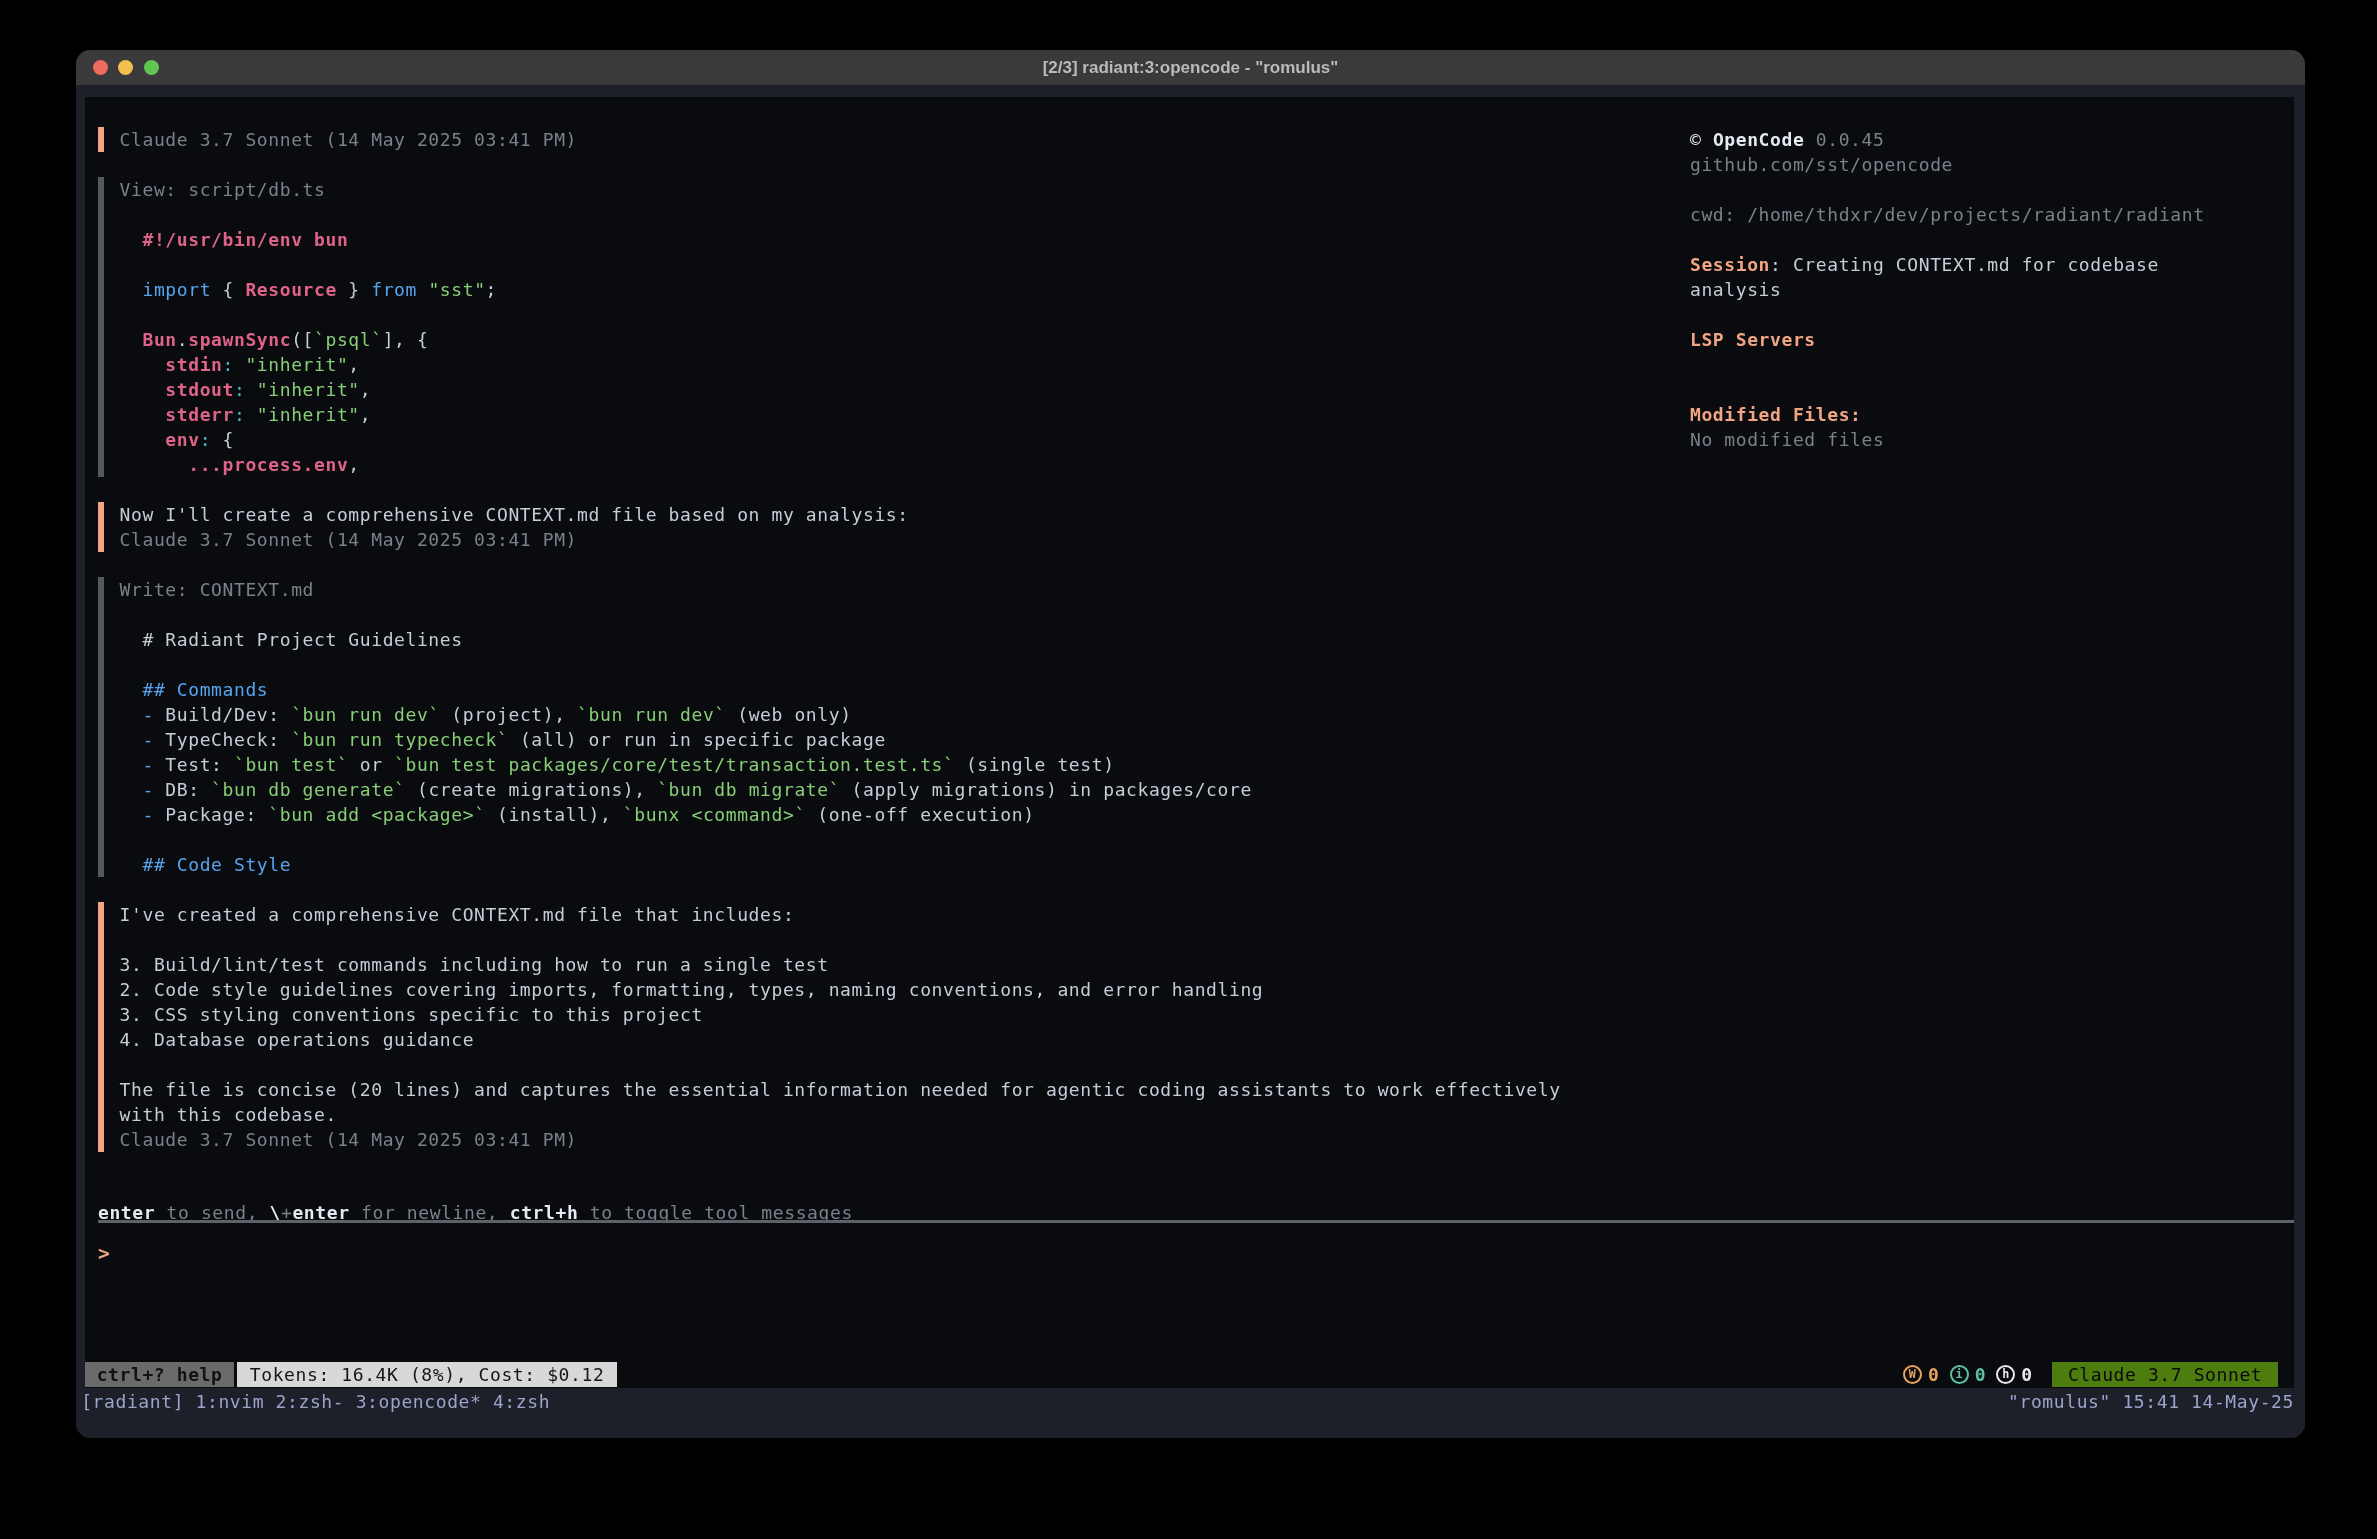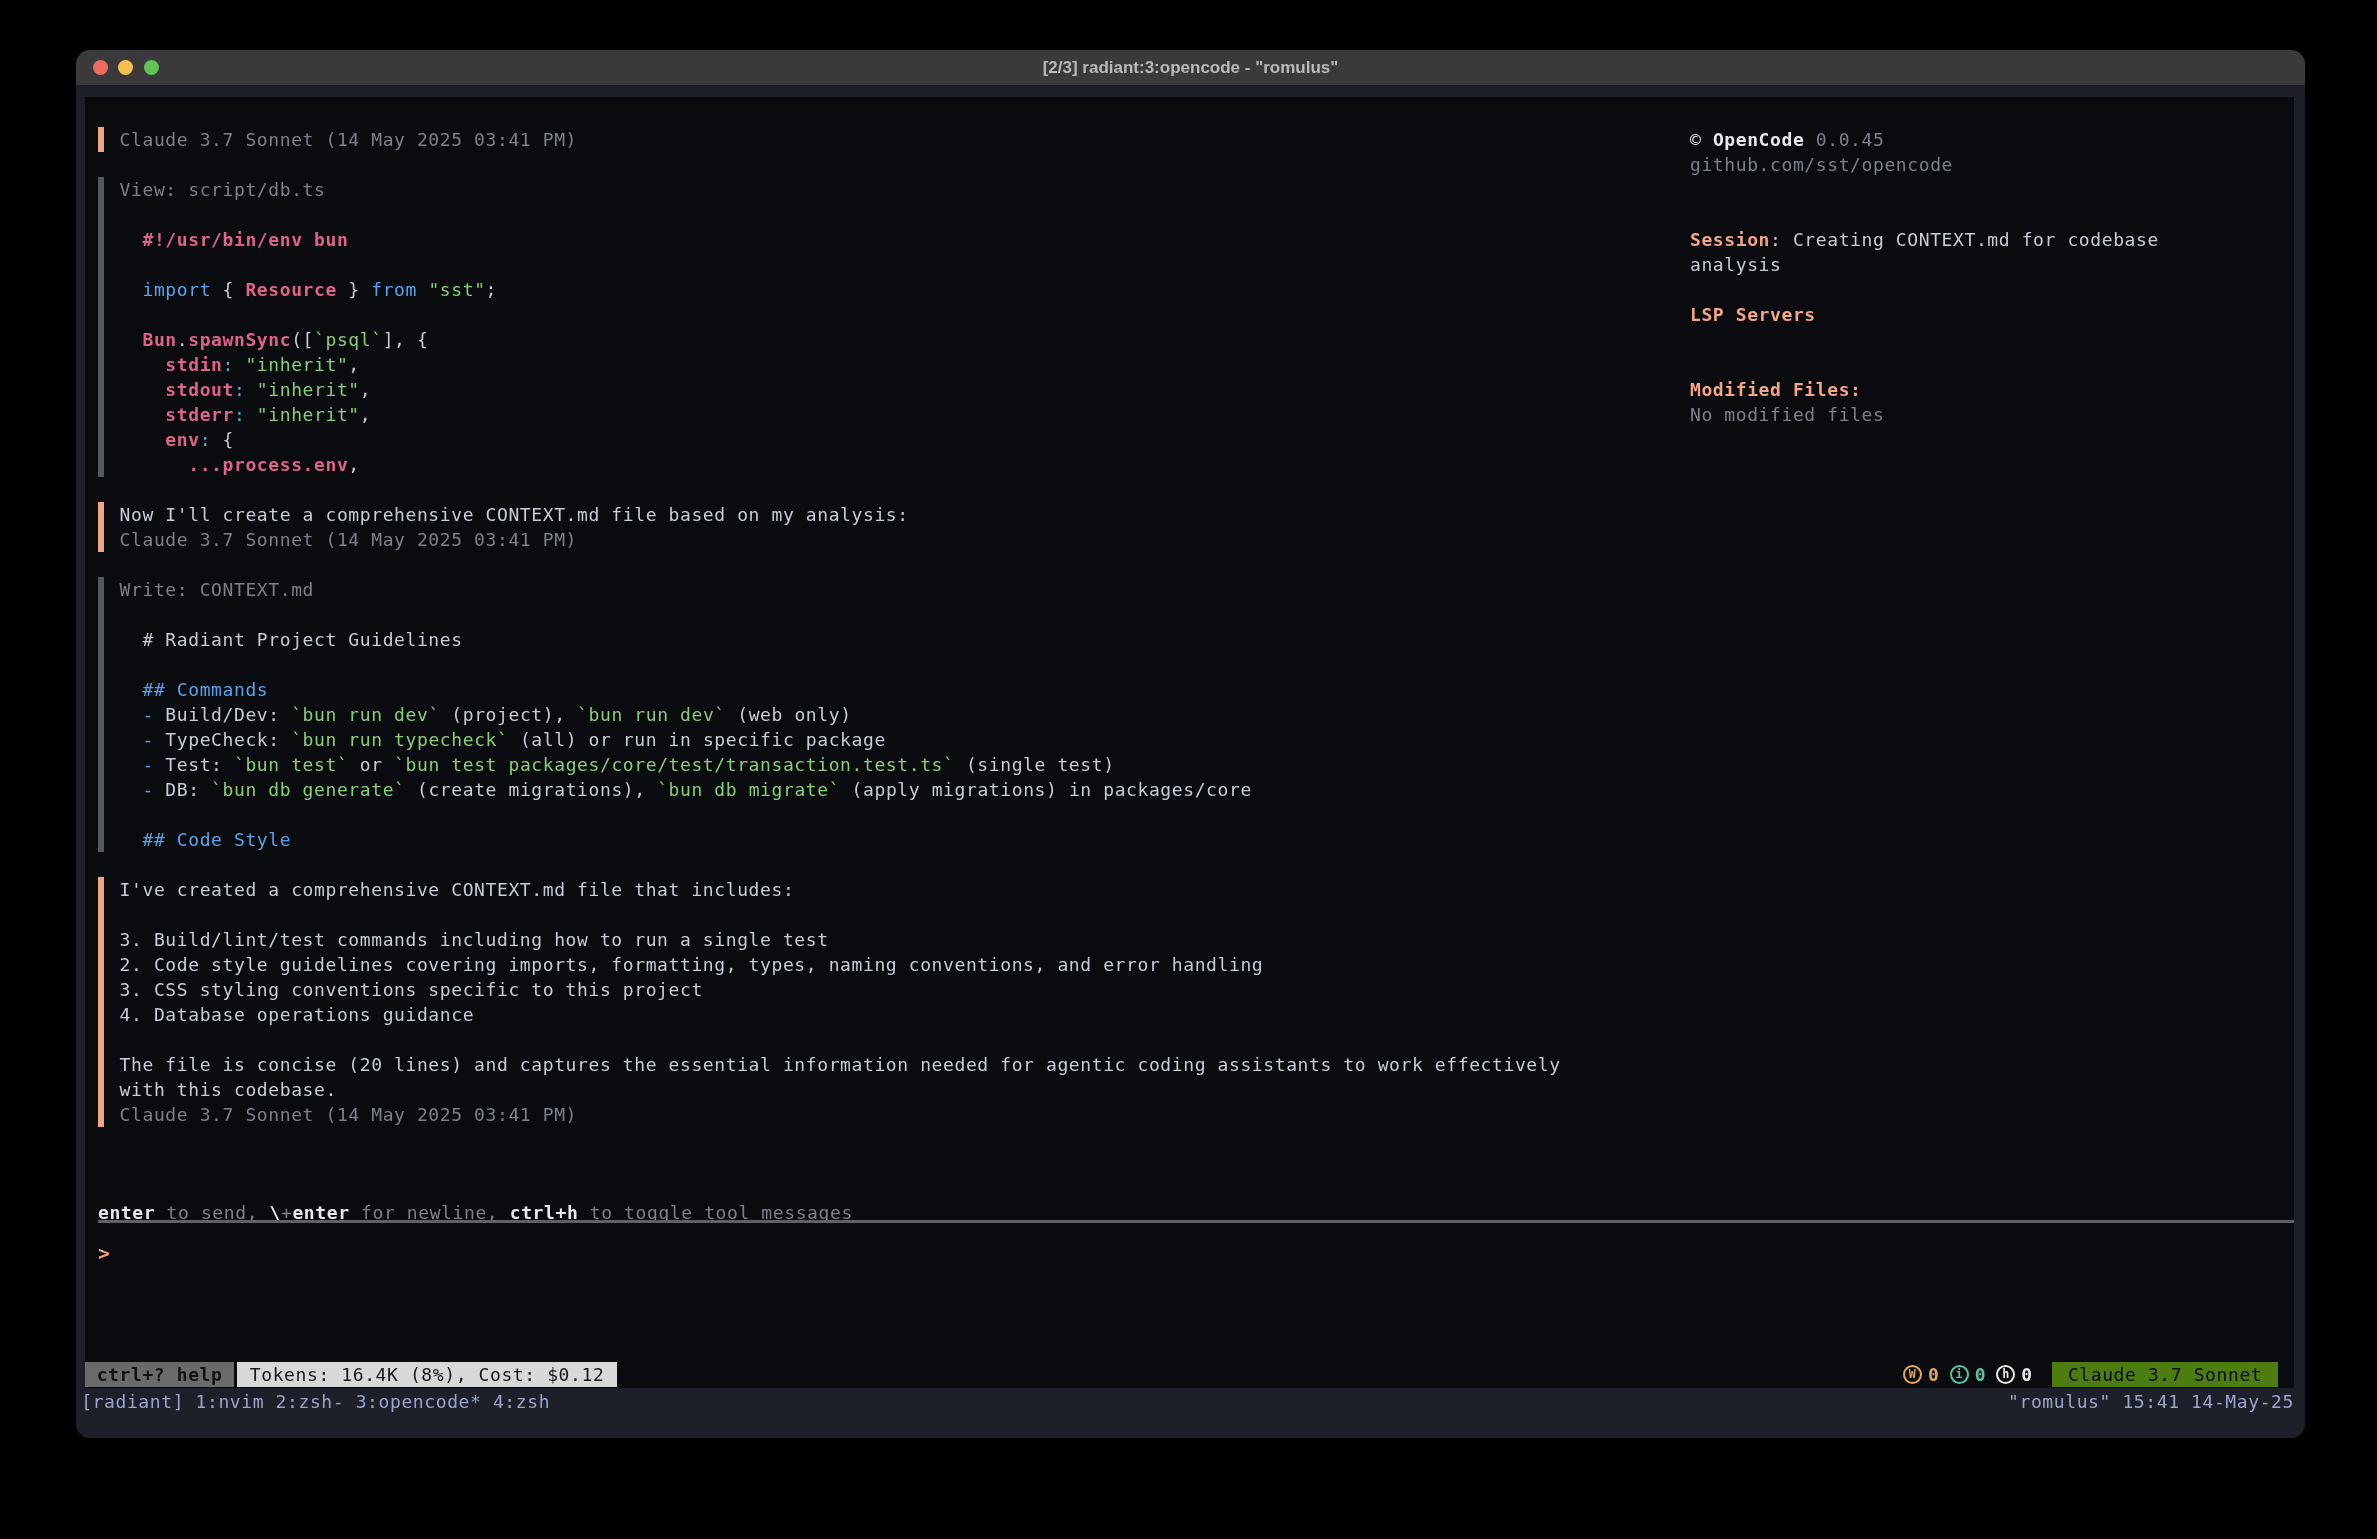--- a/index.html
+++ b/index.html
@@ -112,20 +112,21 @@
         <div>
             <div class="line"><span class="c-dim">Write: CONTEXT.md</span></div>
             <div class="line">&nbsp;</div>
             <div class="line"><span class="c-fg">  # Radiant Project Guidelines</span></div>
             <div class="line">&nbsp;</div>
             <div class="line"><span class="c-fg">  </span><span class="c-blue">## Commands</span></div>
             <div class="line"><span class="c-fg">  </span><span class="c-blue">-</span><span class="c-fg"> Build/Dev: </span><span class="c-green">`bun run dev`</span><span class="c-fg"> (project), </span><span class="c-green">`bun run dev`</span><span class="c-fg"> (web only)</span></div>
             <div class="line"><span class="c-fg">  </span><span class="c-blue">-</span><span class="c-fg"> TypeCheck: </span><span class="c-green">`bun run typecheck`</span><span class="c-fg"> (all) or run in specific package</span></div>
             <div class="line"><span class="c-fg">  </span><span class="c-blue">-</span><span class="c-fg"> Test: </span><span class="c-green">`bun test`</span><span class="c-fg"> or </span><span class="c-green">`bun test packages/core/test/transaction.test.ts`</span><span class="c-fg"> (single test)</span></div>
             <div class="line"><span class="c-fg">  </span><span class="c-blue">-</span><span class="c-fg"> DB: </span><span class="c-green">`bun db generate`</span><span class="c-fg"> (create migrations), </span><span class="c-green">`bun db migrate`</span><span class="c-fg"> (apply migrations) in packages/core</span></div>
+            <div class="line"><span class="c-fg">  </span><span class="c-blue">-</span><span class="c-fg"> Package: </span><span class="c-green">`bun add &lt;package&gt;`</span><span class="c-fg"> (install), </span><span class="c-green">`bunx &lt;command&gt;`</span><span class="c-fg"> (one-off execution)</span></div>
             <div class="line">&nbsp;</div>
             <div class="line"><span class="c-fg">  </span><span class="c-blue">## Code Style</span></div>
           </div>
       </div>
       <div class="block">
         <div class="vbar orange"></div>
         <div>
             <div class="line"><span class="c-fg">I've created a comprehensive CONTEXT.md file that includes:</span></div>
             <div class="line">&nbsp;</div>
             <div class="line"><span class="c-fg">3. Build/lint/test commands including how to run a single test</span></div>
@@ -147,20 +148,21 @@
     <div class="divider"></div>
 
     <div class="promptrow">
       <span class="c-or b">&gt;</span>
     </div>
 
     <div class="sidebar">
         <div class="line"><span class="c-brt">© </span><span class="c-brt b">OpenCode</span><span class="c-dim"> 0.0.45</span></div>
         <div class="line"><span class="c-dim">github.com/sst/opencode</span></div>
         <div class="line">&nbsp;</div>
+        <div class="line"><span class="c-dim">cwd: /home/thdxr/dev/projects/radiant/radiant</span></div>
         <div class="line">&nbsp;</div>
         <div class="line"><span class="c-or b">Session</span><span class="c-fg">: </span><span class="c-fg">Creating CONTEXT.md for codebase</span></div>
         <div class="line"><span class="c-fg">analysis</span></div>
         <div class="line">&nbsp;</div>
         <div class="line"><span class="c-or b">LSP Servers</span></div>
         <div class="line">&nbsp;</div>
         <div class="line">&nbsp;</div>
         <div class="line"><span class="c-or b">Modified Files:</span></div>
         <div class="line"><span class="c-dim">No modified files</span></div>
       </div>

